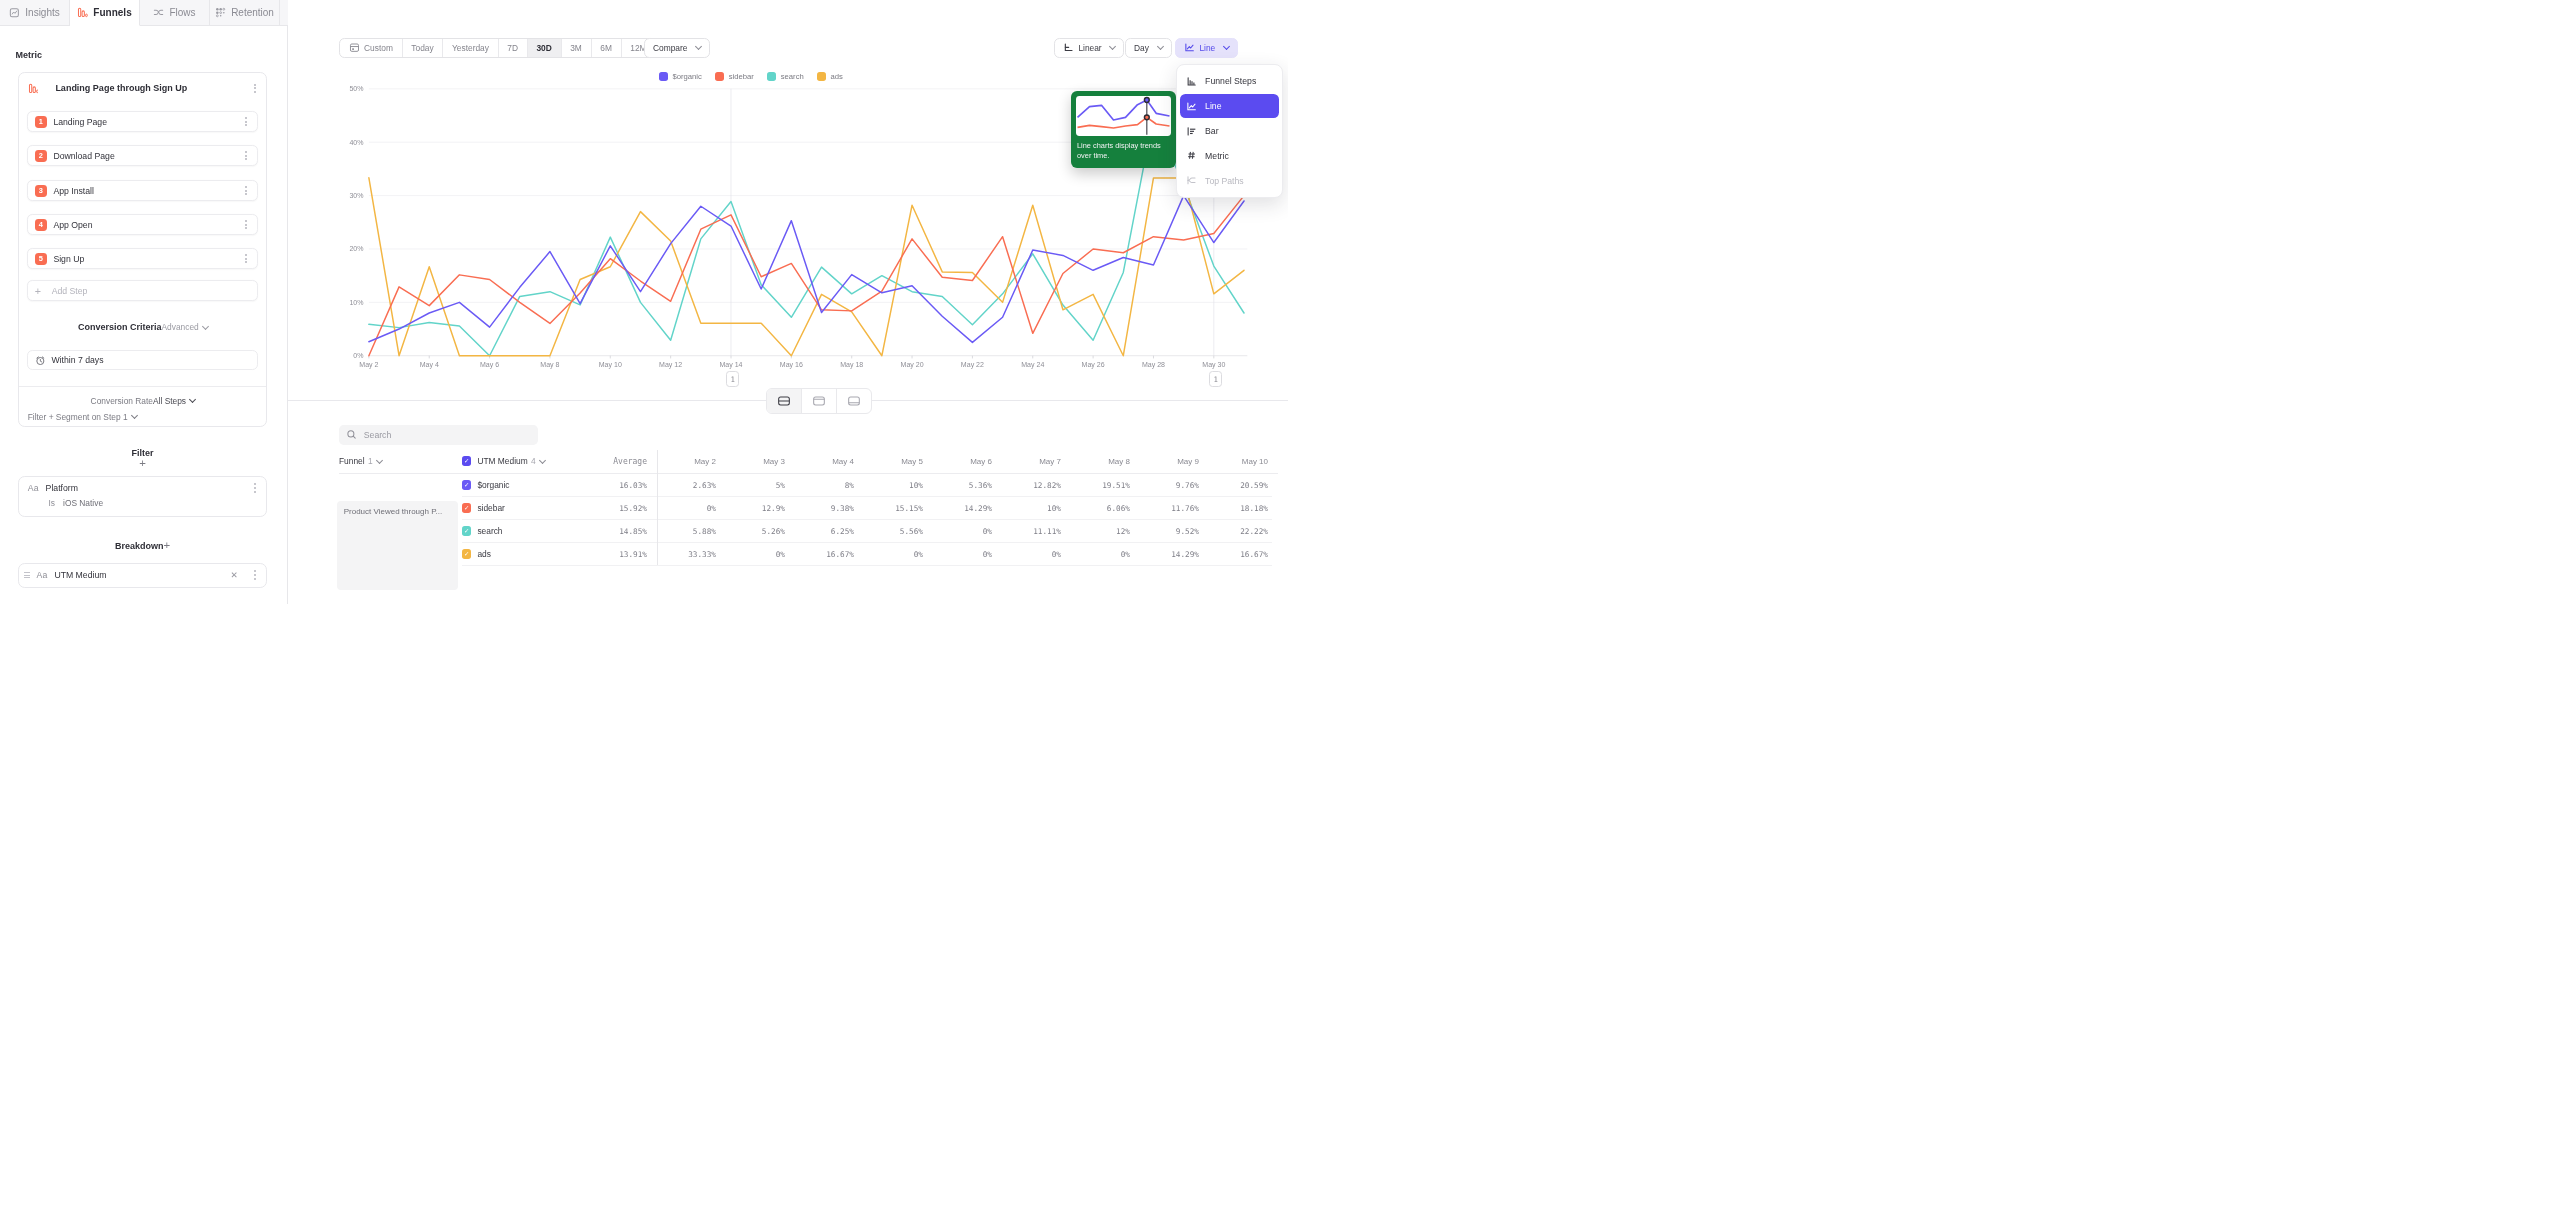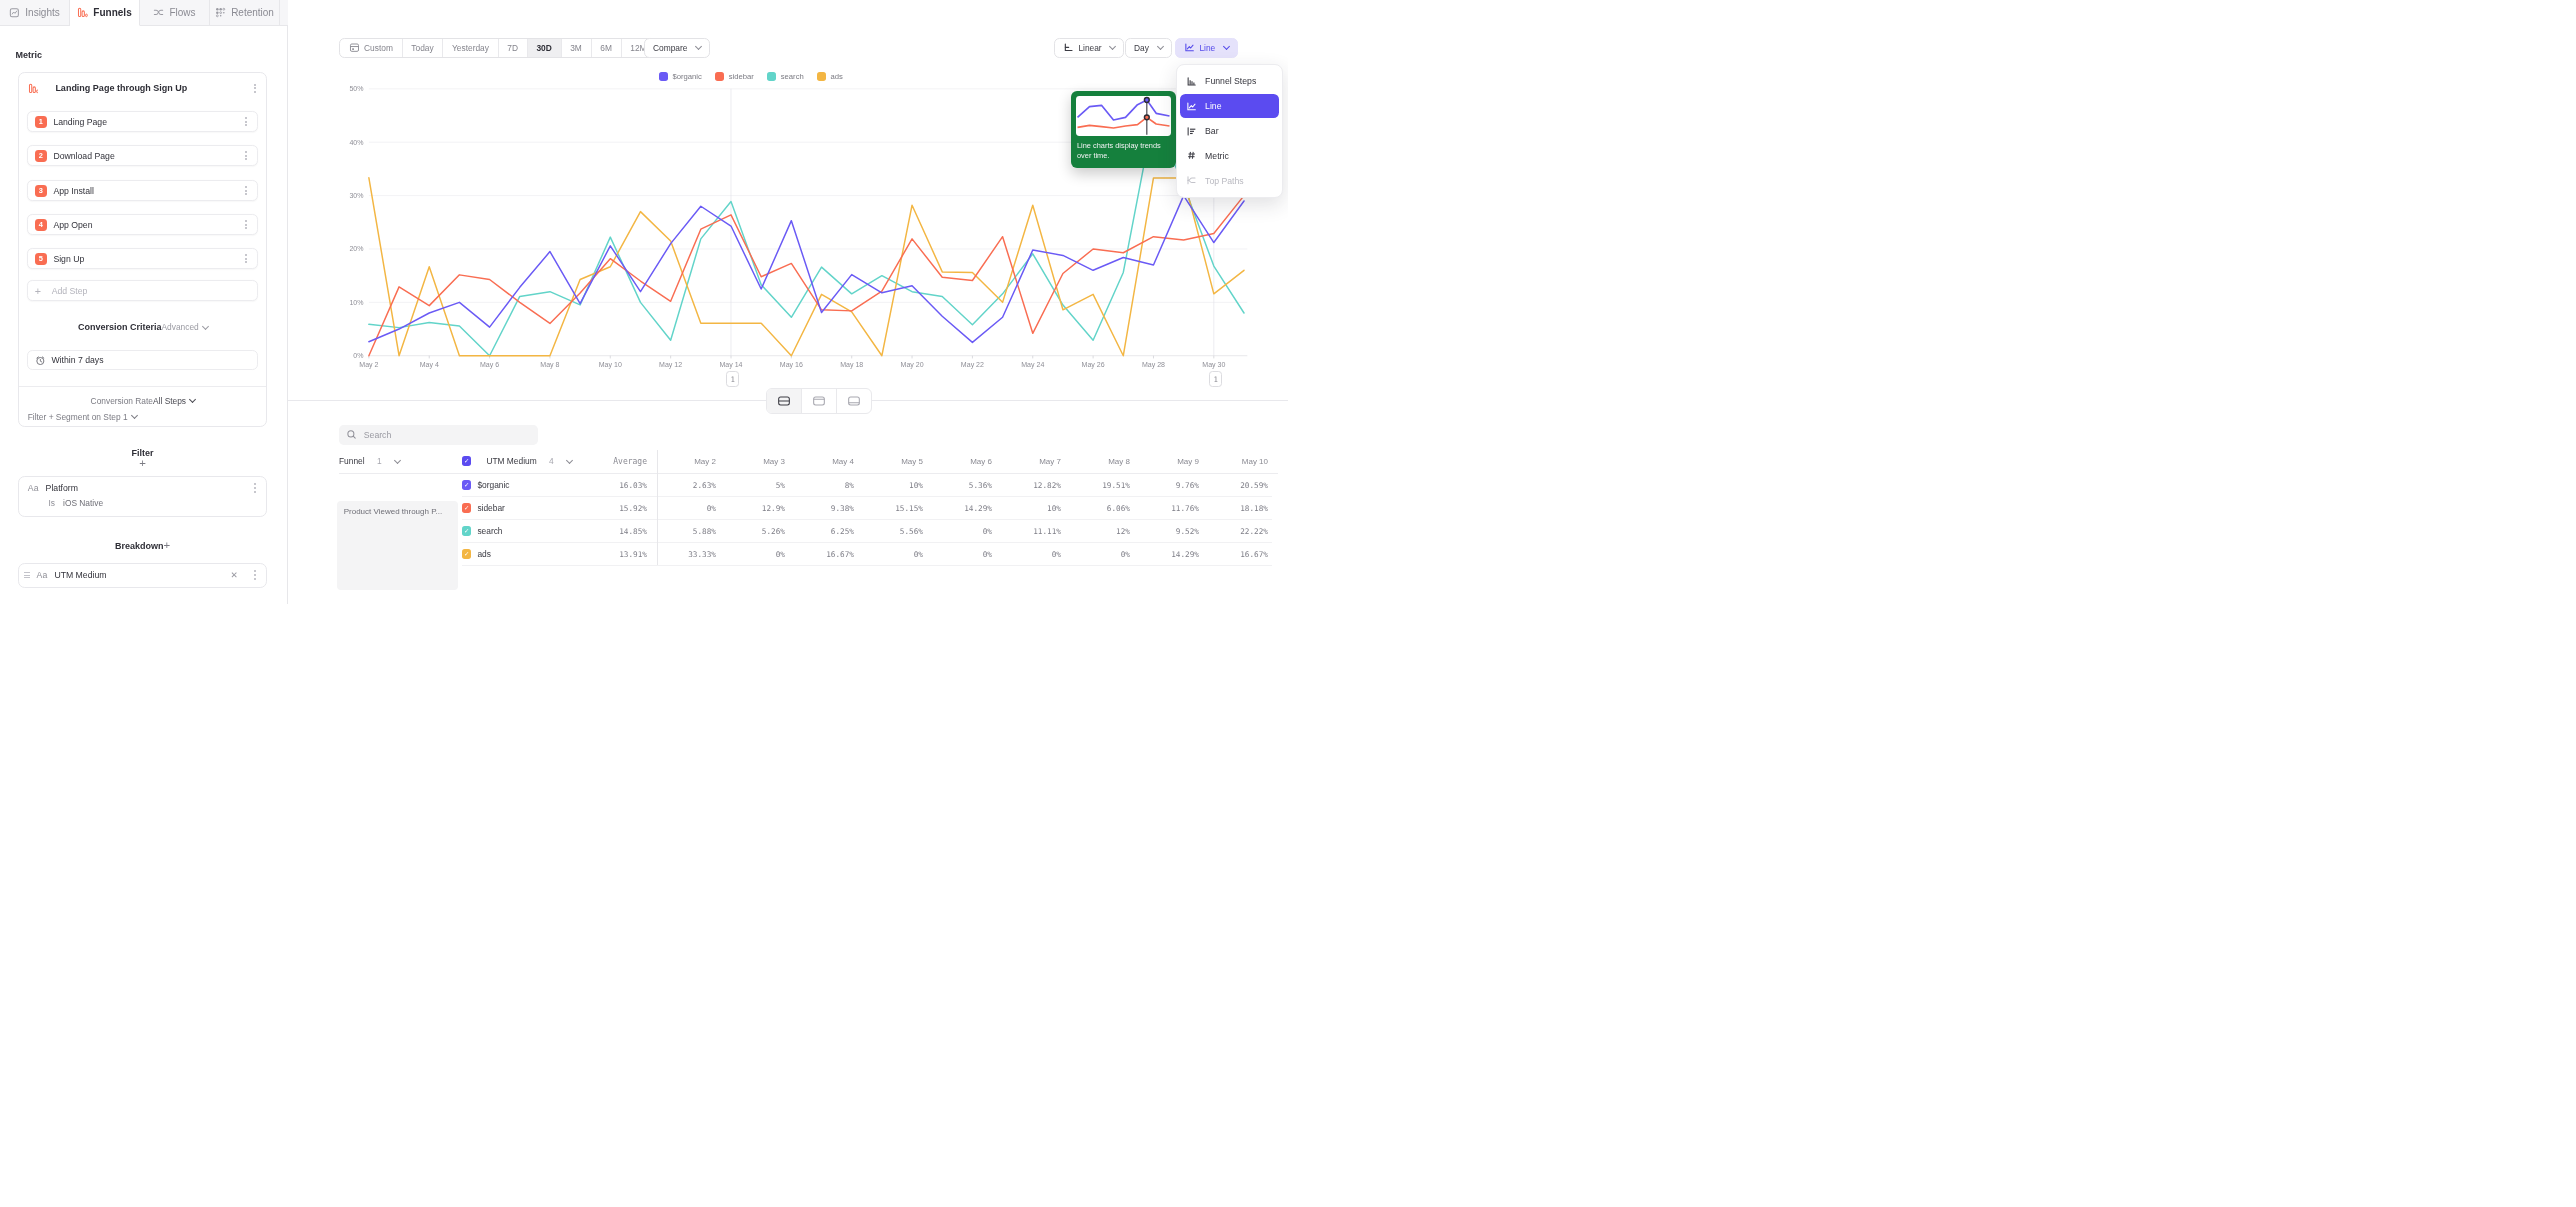--- a/index.html
+++ b/index.html
@@ -77,21 +77,21 @@
   #panel-toggle .pt.active{background:#f4f4f5;}
   
   #search{position:absolute;left:339px;top:425px;width:199px;height:19.5px;background:#f4f4f5;border-radius:4.7px;
           display:flex;align-items:center;gap:5.4px;padding:0 6.7px;box-sizing:border-box;}
   #search input{border:none;background:transparent;outline:none;font-size:8.7px;color:#33333b;width:100%;
                 font-family:"Liberation Sans",sans-serif;}
   #search input::placeholder{color:#9a9aa2;}
   #table{position:absolute;left:339px;top:449px;width:939px;z-index:1;}
   .thead,.trow{display:grid;grid-template-columns:123px 114px 75px repeat(9,69px);align-items:center;}
   .thead{height:24px;border-bottom:0.7px solid #ececef;}
-  .thead>div{font-size:8px;color:#8a8a92;gap:9px;}
+  .thead>div{font-size:8px;color:#8a8a92;}
   .th-funnel,.th-utm{display:flex;align-items:center;color:#3a3a42 !important;font-size:8.4px !important;}
   .count{color:#a7a7af;margin-left:3.4px;font-weight:normal;}
   .num{text-align:right;padding-right:4px;font-family:"DejaVu Sans Mono",monospace;}
   .trow{height:23px;}
   .trow>div{border-bottom:0.7px solid #f1f1f3;height:100%;display:flex;align-items:center;box-sizing:border-box;}
   .trow>div:first-child{border-bottom:none;}
   .trow .num{justify-content:flex-end;font-size:7.7px;color:#7f7f88;}
   .cb{width:9.4px;height:9.4px;border-radius:2.7px;display:flex;align-items:center;justify-content:center;
       color:#fff;font-size:6.4px;margin-right:6px;flex:0 0 auto;}
   .rowname{font-size:8.4px;color:#3a3a42;}

